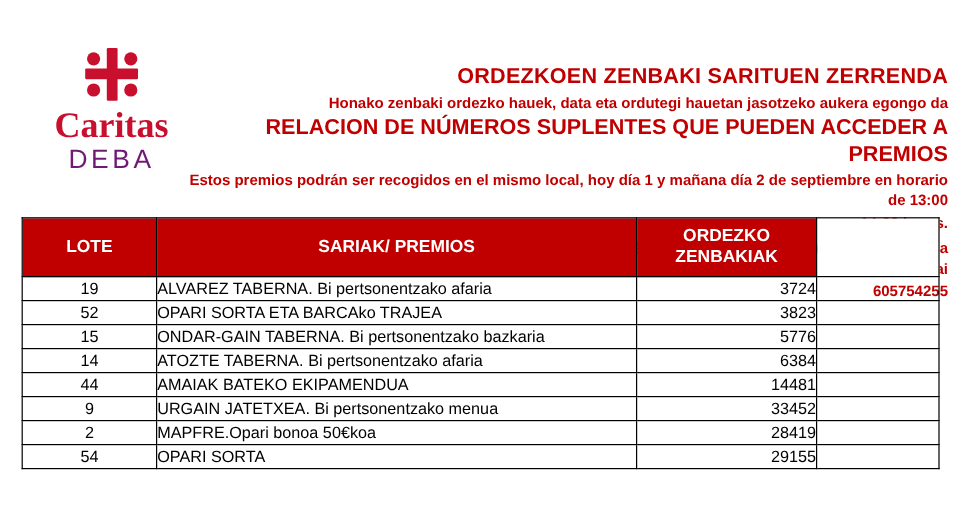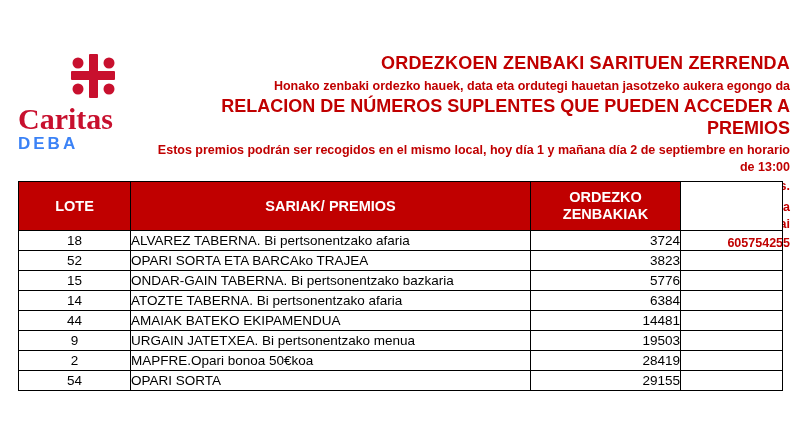--- a/index.html
+++ b/index.html
@@ -16,43 +16,44 @@
   .page {
     position: relative;
     width: 800px;
     height: 427px;
   }
 
   
   .logo-block {
     position: absolute;
     left: 18px;
-    top: 52px;
+    top: 38px;
     width: 150px;
+    text-align: center;
   }
   .logo-mark {
     width: 56px;
     height: 50px;
     margin: 0 auto 2px auto;
     position: relative;
   }
   .logo-mark svg { display: block; }
   .logo-word {
     font-family: "Liberation Serif", serif;
     font-size: 30px;
     font-weight: bold;
     color: #c8102e;
     letter-spacing: 0px;
     line-height: 1.0;
   }
   .logo-sub {
     font-family: "Liberation Sans", sans-serif;
-    font-size: 17px;
-    font-weight: bold;
-    color: #3b82f6;
+    font-size: 22px;
+    font-weight: normal;
+    color: #701a75;
     letter-spacing: 3px;
     line-height: 1.1;
     margin-top: 1px;
   }
 
   
   .header {
     position: absolute;
     left: 150px;
     top: 52px;
@@ -194,21 +195,21 @@
           <th>SARIAK/ PREMIOS</th>
           <th>
             <div>ORDEZKO</div>
             <div>ZENBAKIAK</div>
           </th>
           <th class="blank"></th>
         </tr>
       </thead>
       <tbody>
         <tr>
-          <td class="lote">18</td>
+          <td class="lote">19</td>
           <td class="sariak">ALVAREZ TABERNA. Bi pertsonentzako afaria</td>
           <td class="ordez">3724</td>
           <td class="blank"></td>
         </tr>
         <tr>
           <td class="lote">52</td>
           <td class="sariak">OPARI SORTA ETA BARCAko TRAJEA</td>
           <td class="ordez">3823</td>
           <td class="blank"></td>
         </tr>
@@ -226,21 +227,21 @@
         </tr>
         <tr>
           <td class="lote">44</td>
           <td class="sariak">AMAIAK BATEKO EKIPAMENDUA</td>
           <td class="ordez">14481</td>
           <td class="blank"></td>
         </tr>
         <tr>
           <td class="lote">9</td>
           <td class="sariak">URGAIN JATETXEA. Bi pertsonentzako menua</td>
-          <td class="ordez">19503</td>
+          <td class="ordez">33452</td>
           <td class="blank"></td>
         </tr>
         <tr>
           <td class="lote">2</td>
           <td class="sariak">MAPFRE.Opari bonoa 50€koa</td>
           <td class="ordez">28419</td>
           <td class="blank"></td>
         </tr>
         <tr>
           <td class="lote">54</td>

